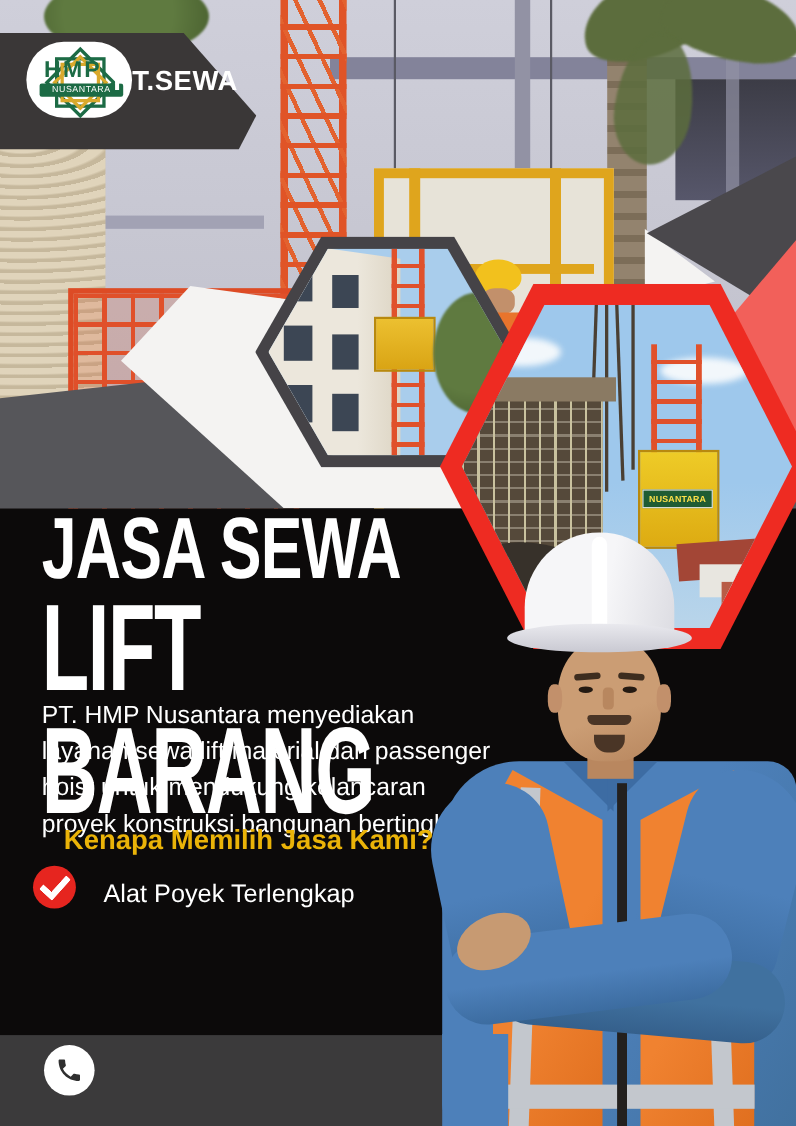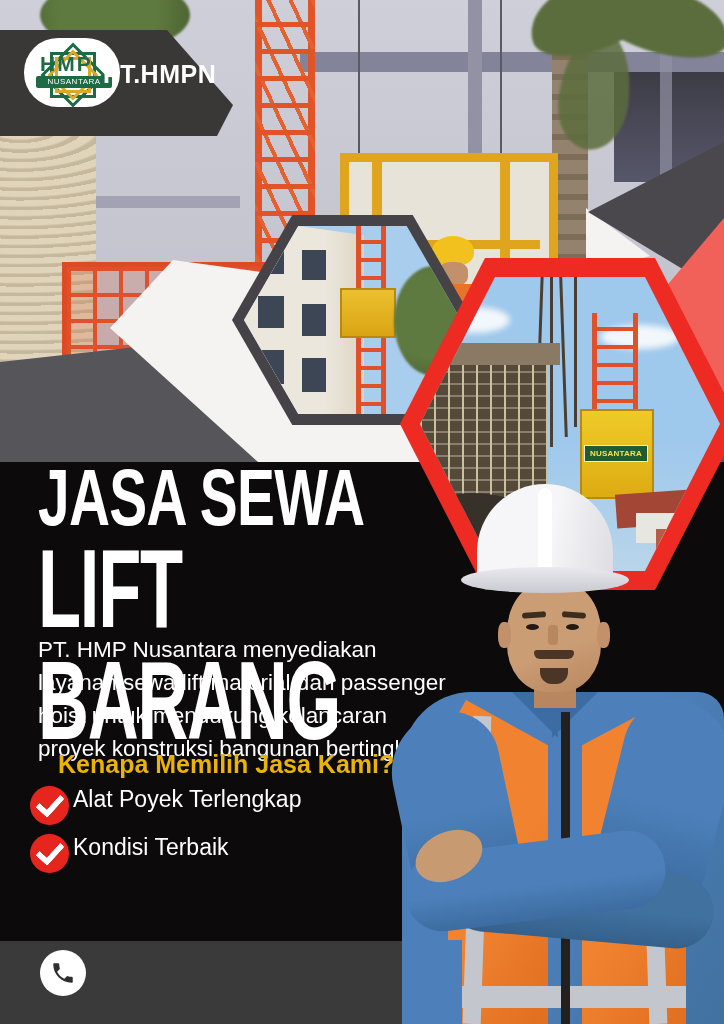--- a/index.html
+++ b/index.html
@@ -87,21 +87,21 @@
   #logo-hmp{left:40px;top:52px;font-size:21px;font-weight:bold;color:#1c6b45;letter-spacing:2px;}
   #logo-band{left:36px;top:76px;width:76px;height:12px;background:#1c6b45;border-radius:2px;
     color:#fff;font-size:8px;font-weight:normal;text-align:center;line-height:12px;letter-spacing:.5px;}
   #company-name{left:103px;top:60px;font-size:25px;font-weight:bold;color:#fff;letter-spacing:.5px;}
 
   
   #title1{left:38px;top:458px;font-size:79px;font-weight:800;color:#fff;transform:scaleX(.72);transform-origin:left top;letter-spacing:-1px;line-height:1;}
   #title2{left:38px;top:533px;font-size:112px;font-weight:800;color:#fff;transform:scaleX(.63);transform-origin:left top;letter-spacing:-2px;line-height:1;}
   #description{left:38px;top:633px;width:412px;font-size:22.5px;line-height:33px;color:#fff;}
   #benefits-heading{left:38px;top:750px;font-size:25px;font-weight:bold;color:#eab308;margin-left:20px;}
-  .benefit-row{left:30px;height:40px;display:flex;align-items:flex-start;gap:4px;}
+  .benefit-row{left:30px;height:40px;display:flex;align-items:flex-end;gap:25px;}
   .check-circle{width:39px;height:39px;border-radius:50%;background:#e6251f;position:relative;flex:0 0 39px;}
   .check-circle::after{content:"";position:absolute;left:7px;top:9px;width:20px;height:10px;
     border-left:6px solid #fff;border-bottom:6px solid #fff;transform:rotate(-48deg);border-radius:2px;}
   .benefit-label{font-size:23px;color:#fff;}
 
   
   #footer-strip{left:0;top:941px;width:724px;height:83px;background:#3b3a3b;}
   #phone-circle{left:40px;top:950px;width:46px;height:46px;border-radius:50%;background:#fff;display:flex;align-items:center;justify-content:center;}
   #contact-label{left:98px;top:953px;font-size:20px;font-weight:bold;color:#fff;letter-spacing:.5px;}
   #contact-phone{left:98px;top:975px;font-size:28px;color:#fff;letter-spacing:.5px;}
@@ -217,35 +217,31 @@
   </div>
 
   <div class="abs" id="logo-banner"></div>
   <div class="abs" id="logo-pill"></div>
   <div class="abs star8" style="left:50px;top:52px;"></div>
   <div class="abs star8 rot45" style="left:50px;top:52px;"></div>
   <div class="abs star8 gold" style="left:55px;top:57px;"></div>
   <div class="abs star8 gold rot45" style="left:55px;top:57px;"></div>
   <div class="abs" id="logo-hmp">HMP</div>
   <div class="abs" id="logo-band">NUSANTARA</div>
-  <div class="abs" id="company-name">PT.HMPN</div>
+  <div class="abs" id="company-name">PT.SEWA</div>
 
   <div class="abs" id="title1">JASA SEWA</div>
   <div class="abs" id="title2">LIFT BARANG</div>
   <div class="abs" id="description">PT. HMP Nusantara menyediakan layanan sewa lift material dan passenger hoist untuk mendukung kelancaran proyek konstruksi bangunan bertingkat.</div>
 
   <div class="abs" id="benefits-heading">Kenapa Memilih Jasa Kami?</div>
 
   <div class="abs benefit-row" style="top:786px;">
     <span class="check-circle"></span>
     <span class="benefit-label">Alat Poyek Terlengkap</span>
-  </div>
-  <div class="abs benefit-row" style="top:834px;">
-    <span class="check-circle"></span>
-    <span class="benefit-label">Kondisi Terbaik</span>
   </div>
 
   <div class="abs" id="footer-strip"></div>
 
   <div class="abs" id="man">
     <div class="abs" id="shirt"></div>
     <div class="abs collar" style="left:512px;top:692px;width:46px;height:46px;clip-path:polygon(0 0,100% 0,100% 100%);"></div>
     <div class="abs collar" style="left:552px;top:692px;width:46px;height:46px;clip-path:polygon(0 0,100% 0,0 100%);"></div>
     <div class="abs vest-panel" style="left:448px;top:700px;width:100px;height:324px;clip-path:polygon(18% 0,100% 14%,100% 100%,0 100%,0 10%);"></div>
     <div class="abs vest-panel" style="left:582px;top:700px;width:104px;height:324px;clip-path:polygon(0 14%,82% 0,100% 10%,100% 100%,0 100%);"></div>

